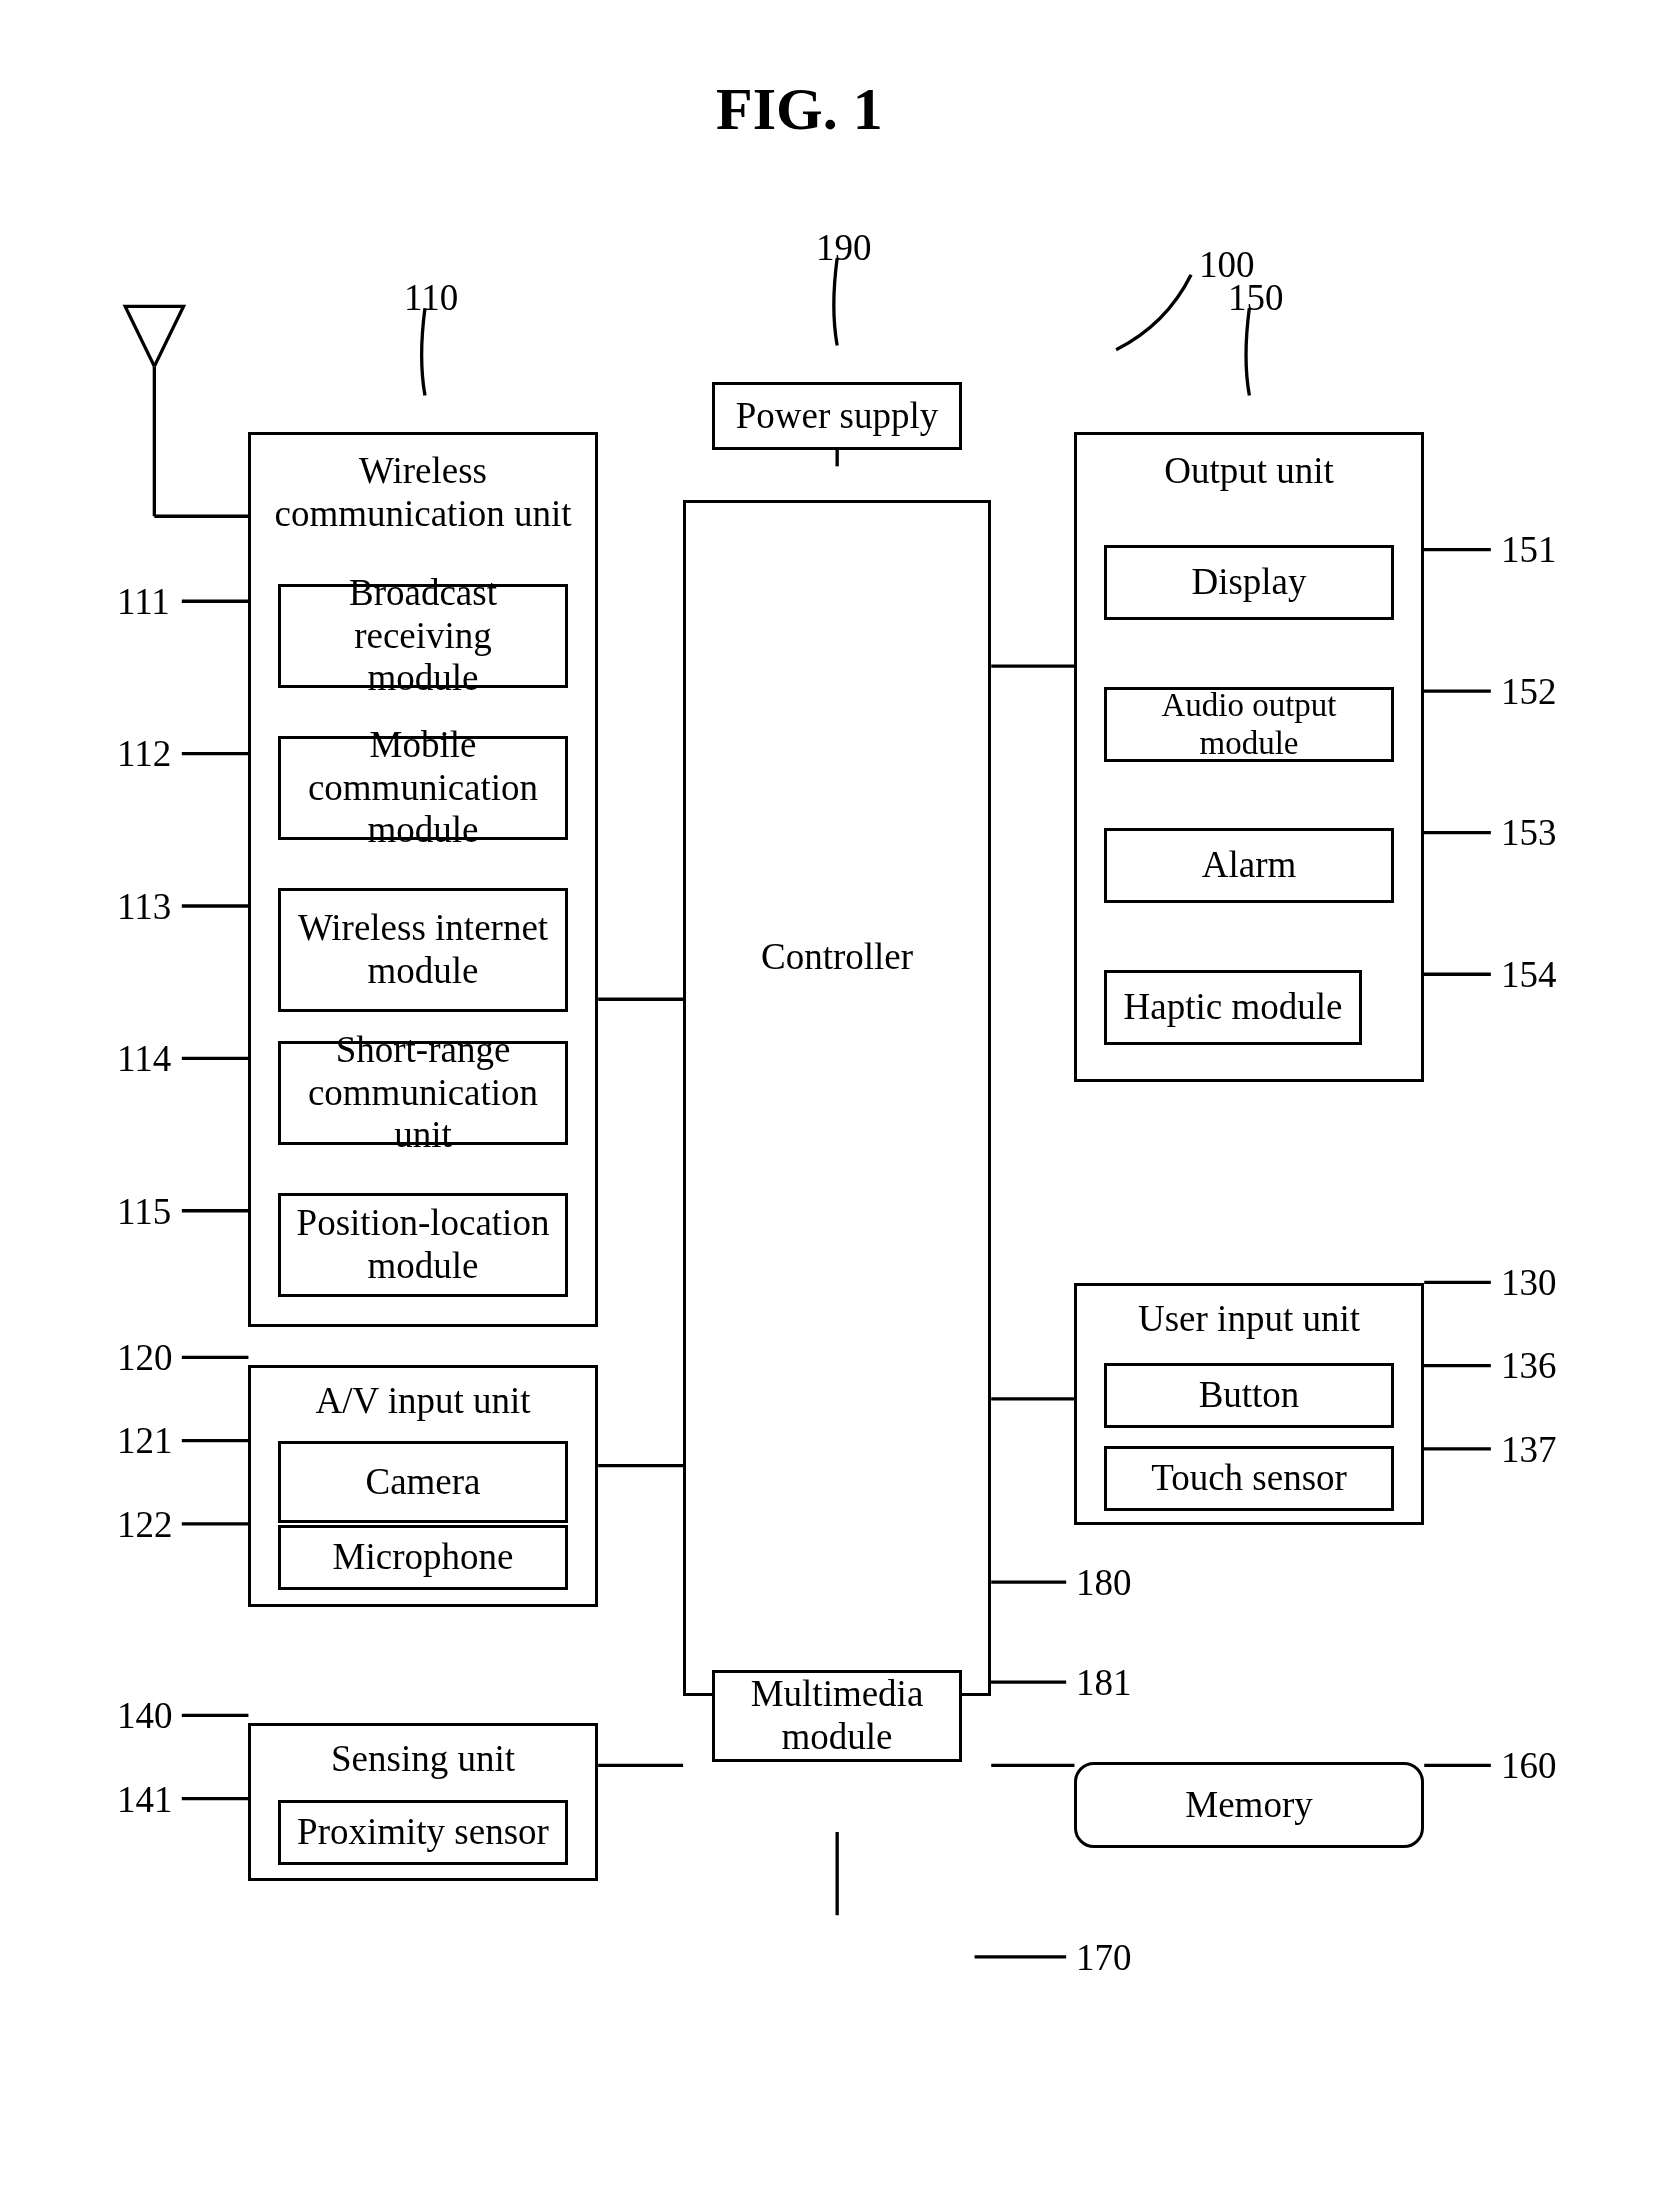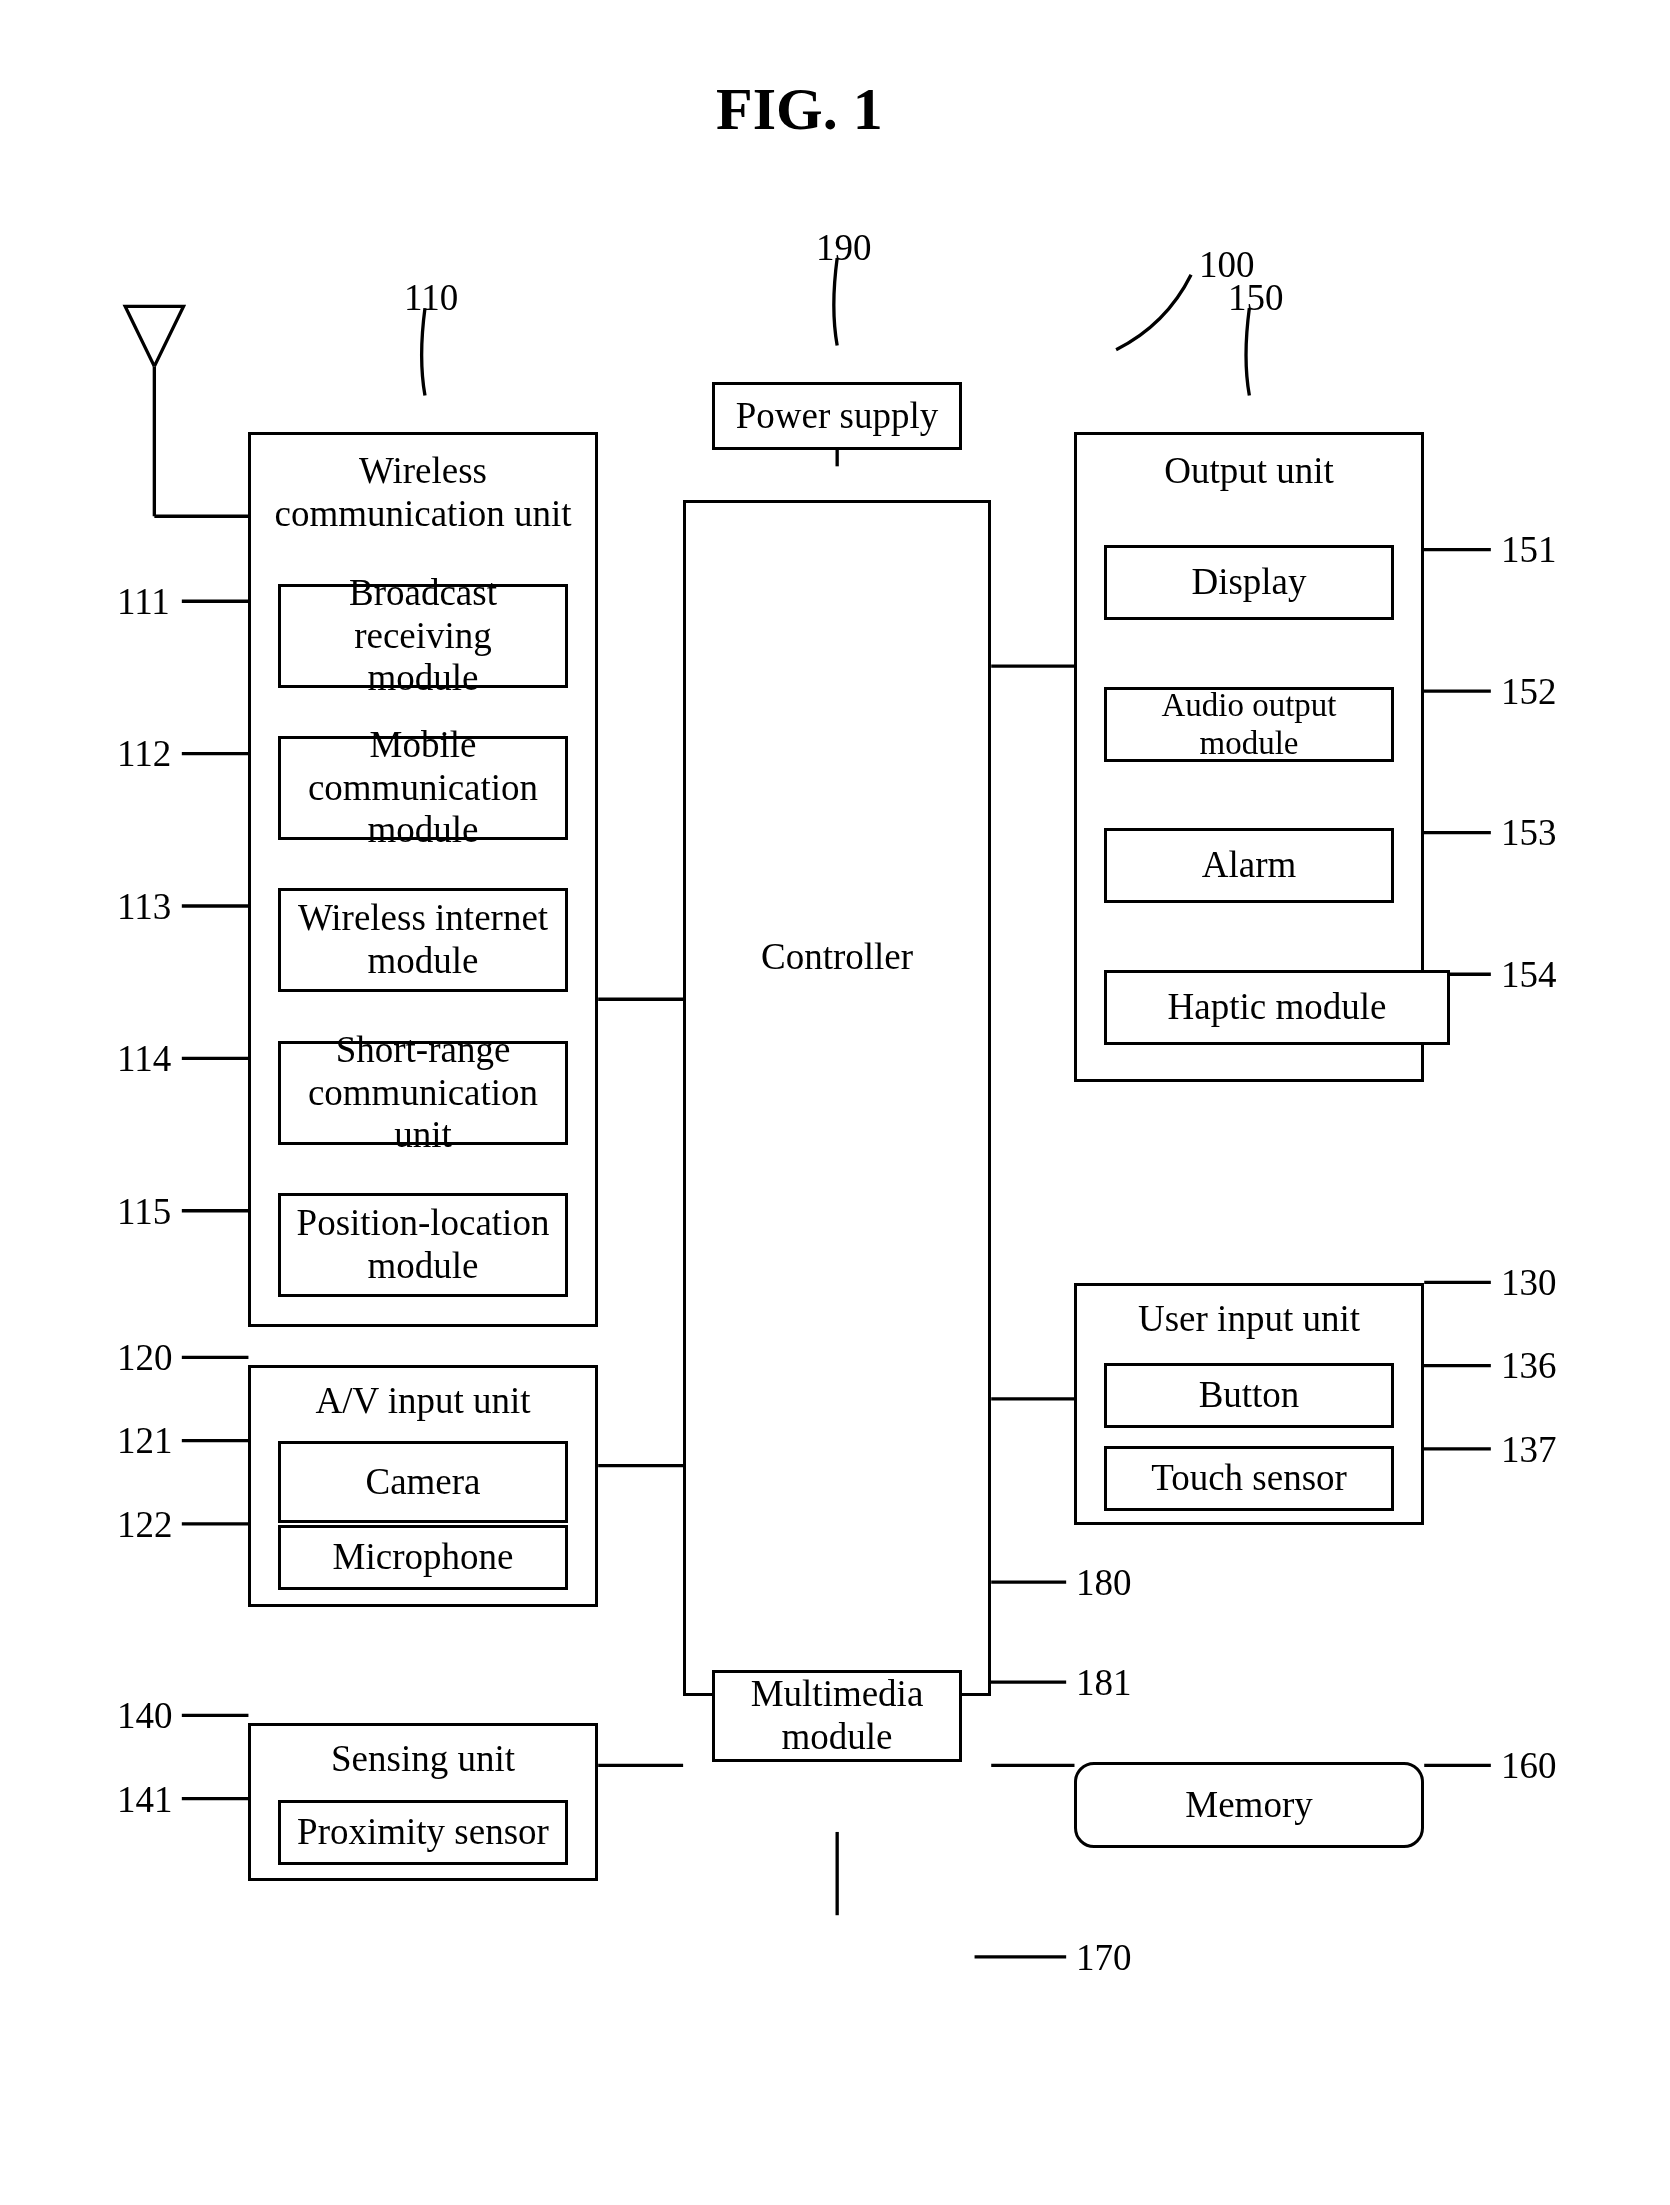--- a/index.html
+++ b/index.html
@@ -131,21 +131,21 @@
   <div class="box" style="left:1074px; top:1728px; width:350px; height:86px;border-radius:20px;">Memory</div>
 
   <div class="box" style="left:248px; top:398px; width:350px; height:895px; align-items:flex-start; padding-top:15px;">
     <span style="white-space:pre-line;">Wireless
 communication unit</span>
   </div>
   <div class="box" style="left:278px; top:550px; width:290px; height:104px; white-space:pre-line;">Broadcast receiving
 module</div>
   <div class="box" style="left:278px; top:702px; width:290px; height:104px; white-space:pre-line;">Mobile communication
 module</div>
-  <div class="box" style="left:278px; top:854px; width:290px; height:104px; white-space:pre-line;">Wireless internet
+  <div class="box" style="left:278px; top:854px; width:290px; height:124px; white-space:pre-line;">Wireless internet
 module</div>
   <div class="box" style="left:278px; top:1007px; width:290px; height:104px; white-space:pre-line;">Short-range
 communication unit</div>
   <div class="box" style="left:278px; top:1159px; width:290px; height:104px; white-space:pre-line;">Position-location
 module</div>
 
   <div class="box" style="left:248px; top:1331px; width:350px; height:242px; align-items:flex-start; padding-top:11.7px;">
     <span>A/V input unit</span>
   </div>
   <div class="box" style="left:278px; top:1407px; width:290px; height:82px;">Camera</div>
@@ -155,21 +155,21 @@
     <span>Sensing unit</span>
   </div>
   <div class="box" style="left:278px; top:1766px; width:290px; height:65px;">Proximity sensor</div>
 
   <div class="box" style="left:1074px; top:398px; width:350px; height:650px; align-items:flex-start; padding-top:15px;">
     <span>Output unit</span>
   </div>
   <div class="box" style="left:1104px; top:511px; width:290px; height:75px;">Display</div>
   <div class="box" style="left:1104px; top:653px; width:290px; height:75px; font-size:33px;">Audio output module</div>
   <div class="box" style="left:1104px; top:794px; width:290px; height:75px;">Alarm</div>
-  <div class="box" style="left:1104px; top:936px; width:346px; height:75px;">Haptic module</div>
+  <div class="box" style="left:1104px; top:936px; width:258px; height:75px;">Haptic module</div>
 
   <div class="box" style="left:1074px; top:1249px; width:350px; height:242px; align-items:flex-start; padding-top:11.7px;">
     <span>User input unit</span>
   </div>
   <div class="box" style="left:1104px; top:1329px; width:290px; height:65px;">Button</div>
   <div class="box" style="left:1104px; top:1412px; width:290px; height:65px;">Touch sensor</div>
 
   <div class="label" style="left:1199px; top:246px;">100</div>
   <div class="label" style="left:816px;  top:229px;">190</div>
   <div class="label" style="left:404px;  top:279px;">110</div>

